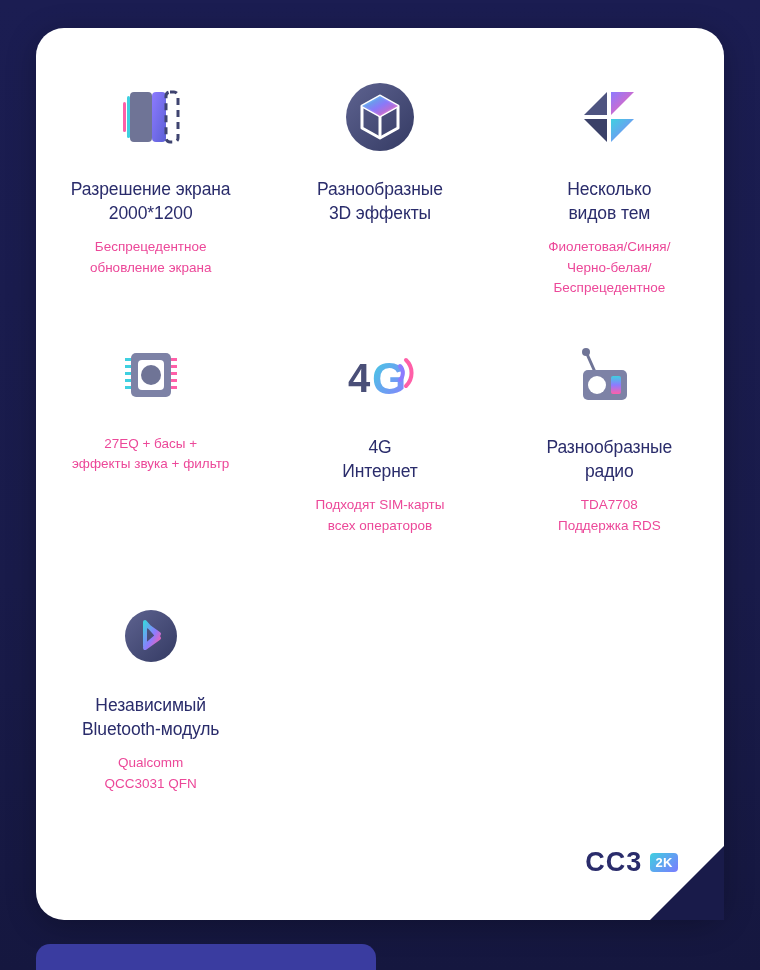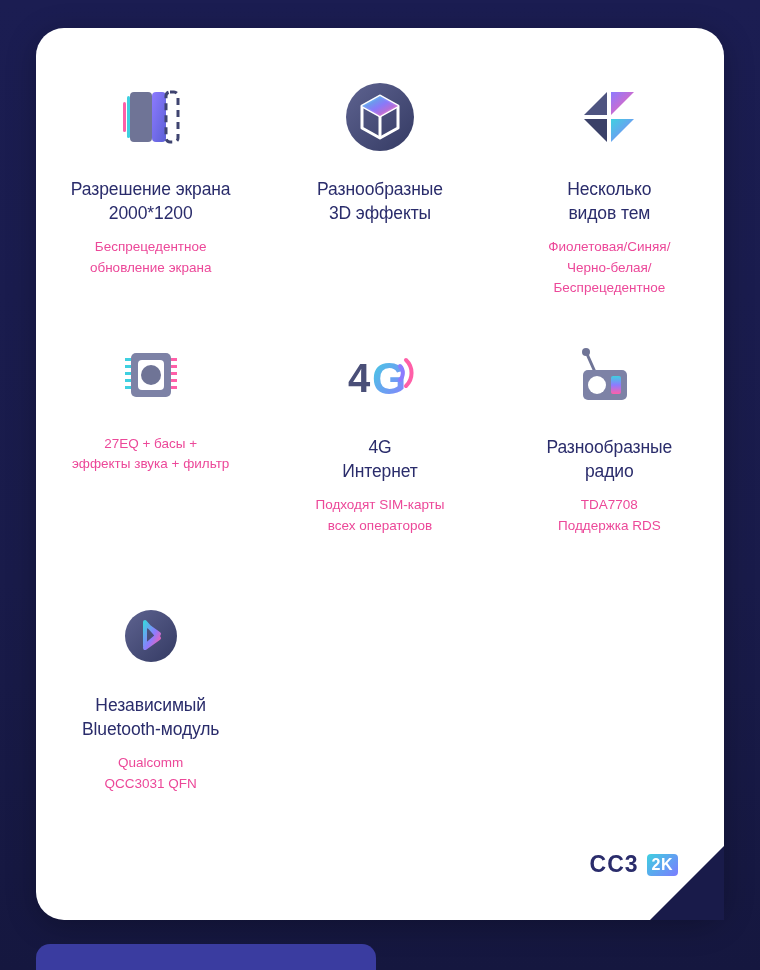--- a/index.html
+++ b/index.html
@@ -83,27 +83,27 @@
 
   .logo {
     position: absolute;
     right: 46px;
     bottom: 42px;
     display: flex;
     align-items: center;
     gap: 8px;
   }
   .logo-text {
-    font-size: 23px;
+    font-size: 27px;
     font-weight: bold;
     color: #2a2c6b;
     letter-spacing: 1px;
   }
   .logo-badge {
-    font-size: 16px;
+    font-size: 13px;
     font-weight: bold;
     color: #ffffff;
     background: linear-gradient(135deg, #3fd0e0 0%, #7b7bff 100%);
     border-radius: 4px;
     padding: 2px 5px;
     letter-spacing: 0.5px;
   }
 
   .bottom-strip {
     position: absolute;

